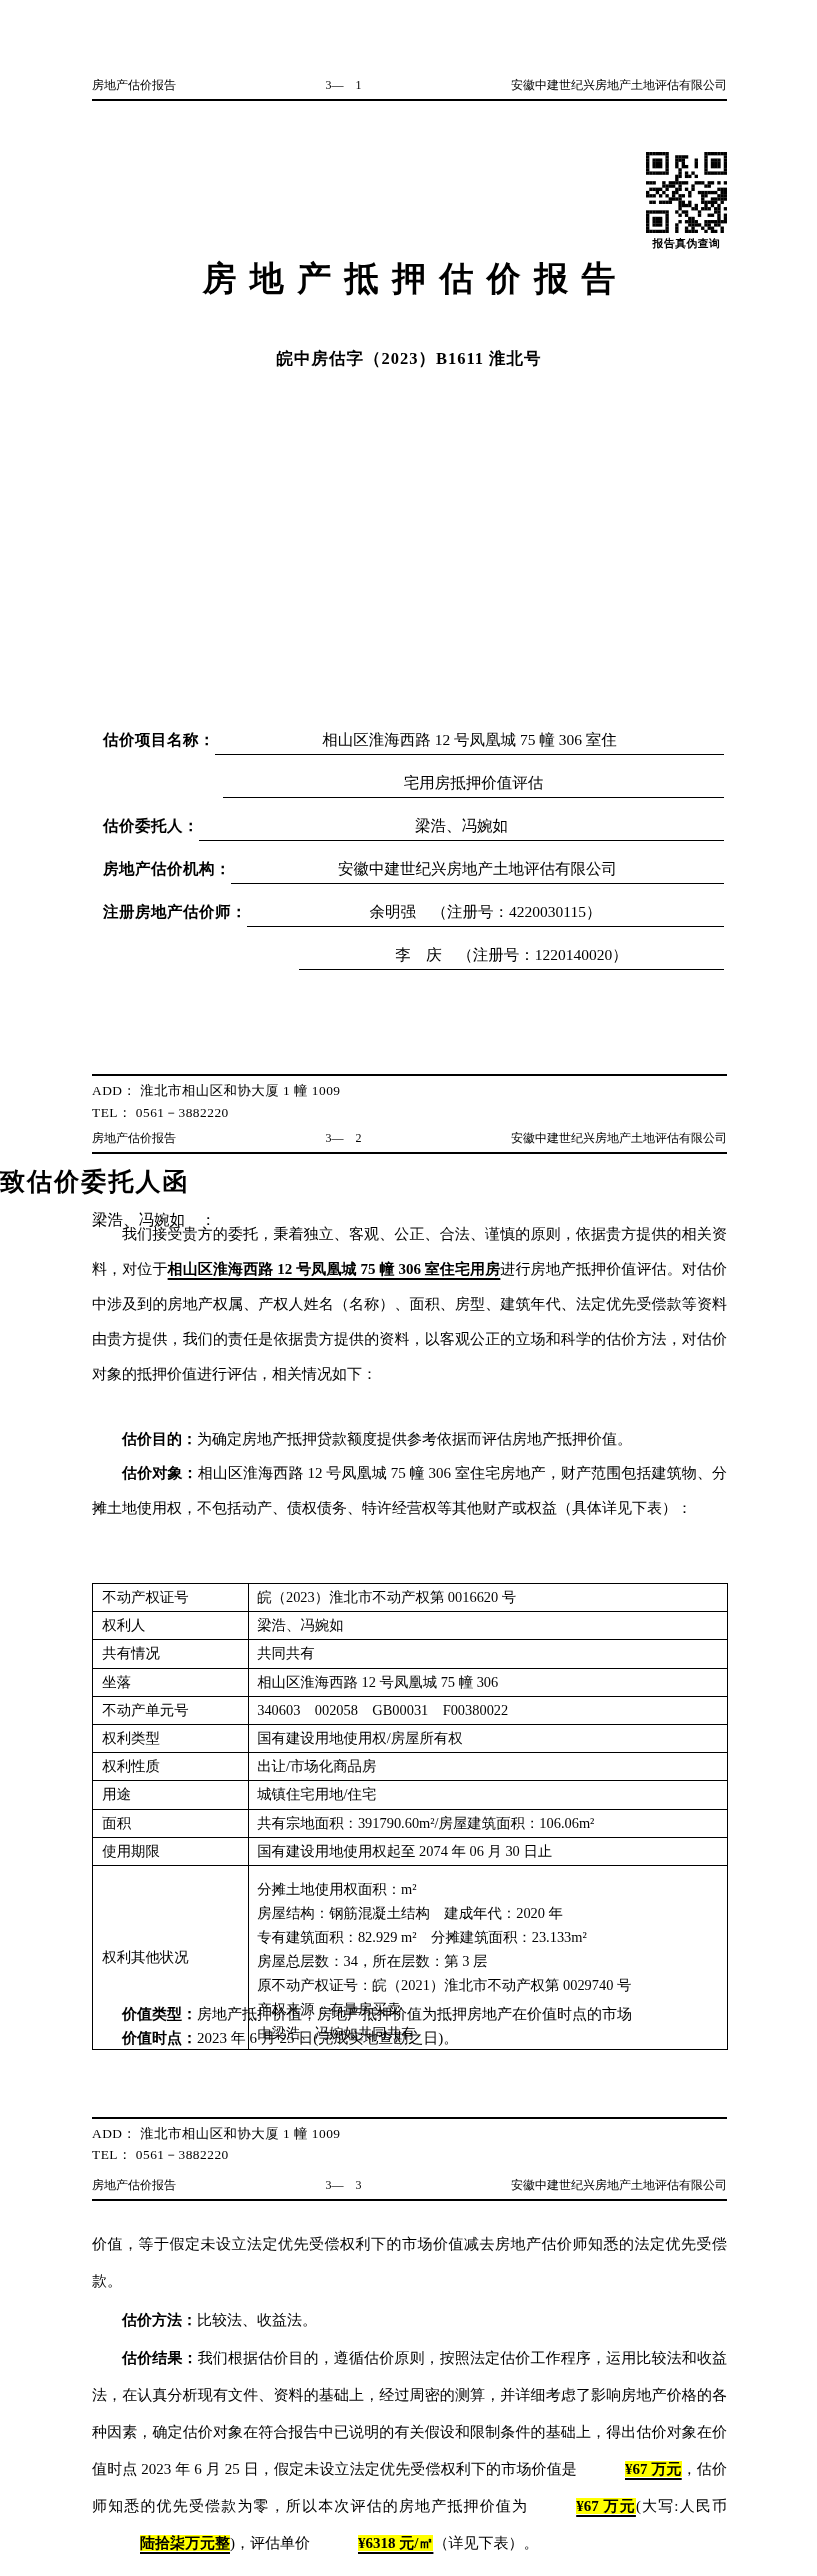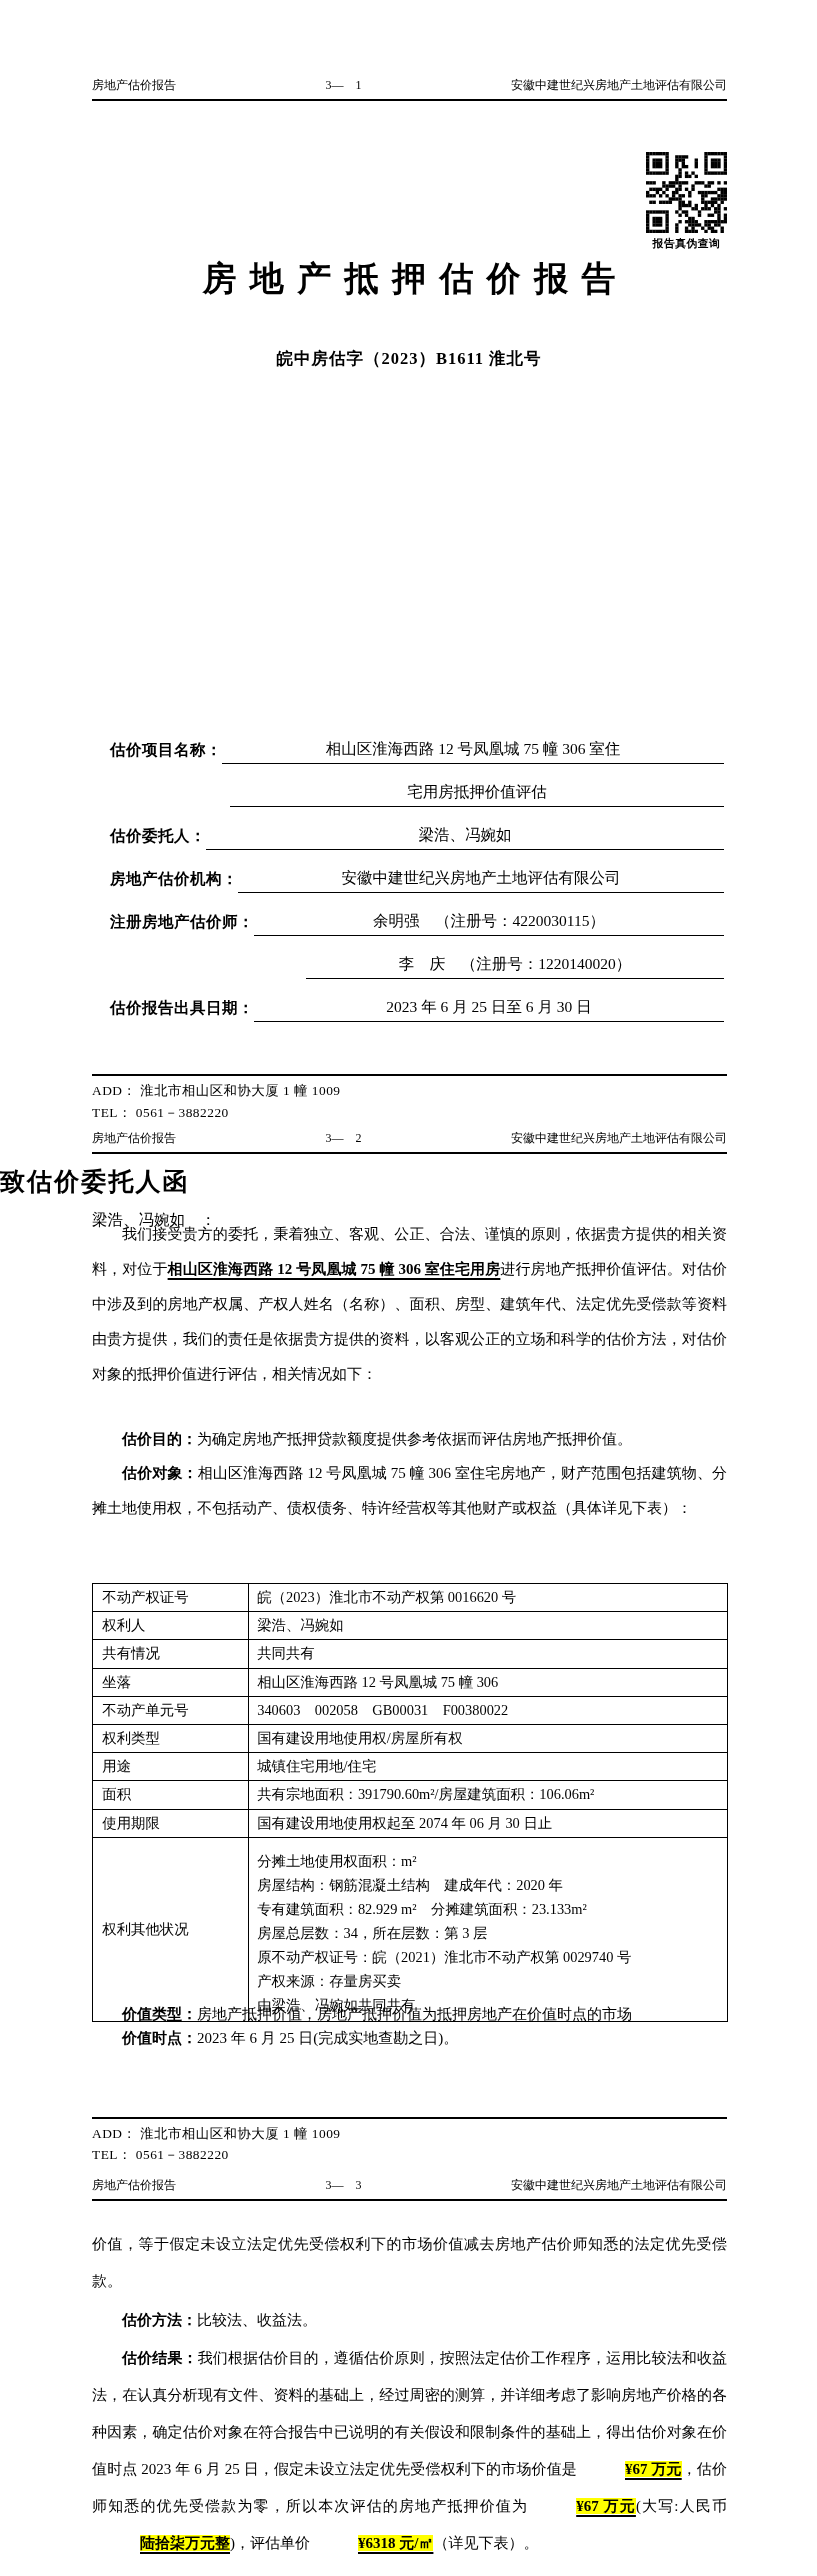--- a/index.html
+++ b/index.html
@@ -11,21 +11,21 @@
   
   .hdr{left:92px;width:635px;display:flex;justify-content:space-between;align-items:baseline;font-size:12px;}
   .rule{left:92px;width:635px;height:2.1px;background:#000;}
   .ftr-line{left:92px;font-size:13.4px;letter-spacing:0.5px;}
   
   .qr-wrap{left:646px;width:81px;text-align:center;}
   .qr-caption{font-size:10.8px;font-weight:bold;margin-top:2.1px;letter-spacing:0.5px;}
   .title{left:0;width:100%;text-align:center;font-size:34px;font-weight:bold;letter-spacing:13.4px;text-indent:13.4px;}
   .subtitle{left:0;width:100%;text-align:center;font-size:16.5px;font-weight:bold;letter-spacing:1px;}
   .info{left:103px;width:621px;}
-  .info-row{display:flex;height:43px;align-items:flex-end;margin-left:7px;}
+  .info-row{display:flex;height:43px;align-items:center;}
   .info-label{font-family:"Liberation Sans",sans-serif;font-weight:bold;font-size:15.5px;white-space:nowrap;padding-bottom:3.1px;letter-spacing:0.5px;}
   .info-value{flex:1;border-bottom:1.5px solid #000;text-align:center;font-size:15.5px;padding-bottom:3.1px;white-space:nowrap;overflow:visible;}
   .sp232{width:120px;flex:none;}
   .sp380{width:196px;flex:none;}
   
   .sec-title{left:0;width:100%;font-size:25px;font-weight:bold;font-family:"Liberation Sans",sans-serif;letter-spacing:2.1px;}
   .body-text{left:92px;width:635px;font-size:15px;line-height:35px;text-align:justify;}
   .p3{line-height:37px;}
   .indent{text-indent:30px;}
   .salut{left:92px;font-size:15.5px;}
@@ -361,24 +361,20 @@
     <span class="info-value">安徽中建世纪兴房地产土地评估有限公司</span>
   </div>
   <div class="info-row">
     <span class="info-label">注册房地产估价师：</span>
     <span class="info-value">余明强　（注册号：4220030115）</span>
   </div>
   <div class="info-row">
     <span class="sp380"></span>
     <span class="info-value">李　庆　（注册号：1220140020）</span>
   </div>
-  <div class="info-row">
-    <span class="info-label">估价报告出具日期：</span>
-    <span class="info-value">2023 年 6 月 25 日至 6 月 30 日</span>
-  </div>
 </div>
 
 <div class="abs rule" style="top:1074px"></div>
 <div class="abs ftr-line" style="top:1082px">ADD： 淮北市相山区和协大厦 1 幢 1009</div>
 <div class="abs ftr-line" style="top:1104px">TEL： 0561－3882220</div>
 
 <div class="abs hdr" style="top:1130px">
   <span>房地产估价报告</span>
   <span>3—　2</span>
   <span>安徽中建世纪兴房地产土地评估有限公司</span>
@@ -424,20 +420,24 @@
       </tr>
   <tr class="simple">
         <td class="pl">不动产单元号</td>
         <td>340603　002058　GB00031　F00380022</td>
       </tr>
   <tr class="simple">
         <td class="pl">权利类型</td>
         <td>国有建设用地使用权/房屋所有权</td>
       </tr>
   <tr class="simple">
+        <td class="pl">权利性质</td>
+        <td>出让/市场化商品房</td>
+      </tr>
+  <tr class="simple">
         <td class="pl">用途</td>
         <td>城镇住宅用地/住宅</td>
       </tr>
   <tr class="simple">
         <td class="pl">面积</td>
         <td>共有宗地面积：391790.60m²/房屋建筑面积：106.06m²</td>
       </tr>
   <tr class="simple">
         <td class="pl">使用期限</td>
         <td>国有建设用地使用权起至 2074 年 06 月 30 日止</td>

